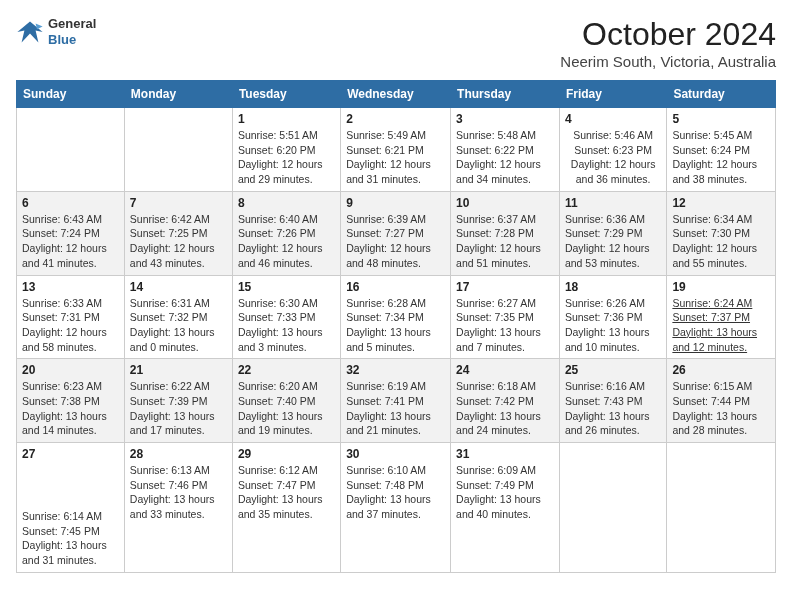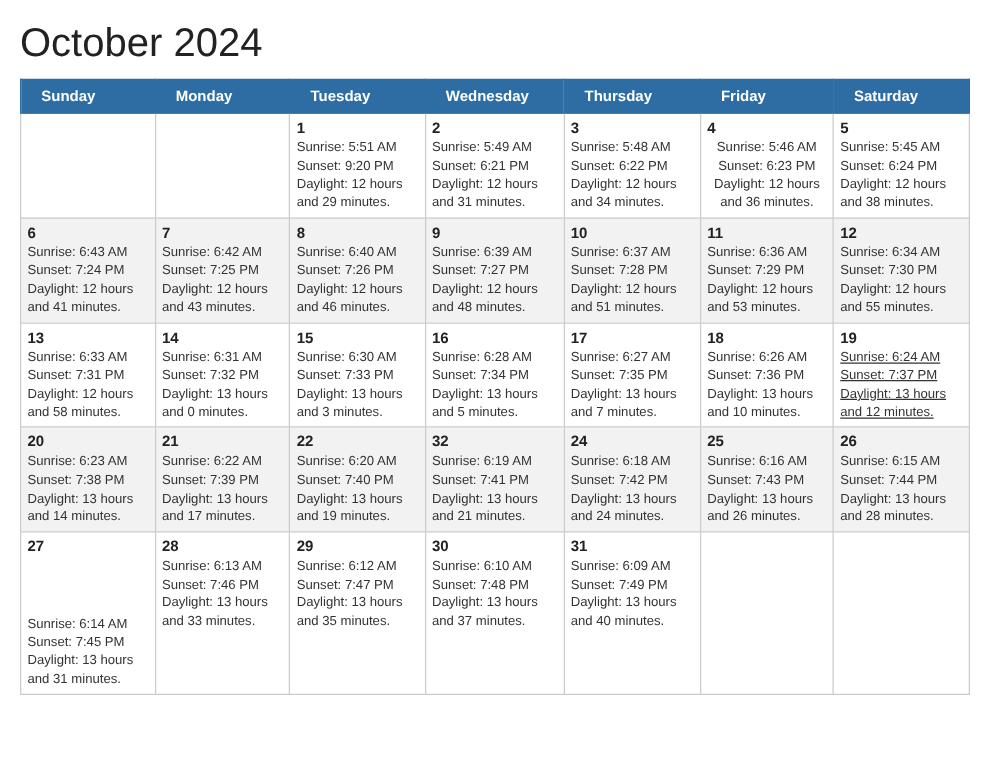--- a/index.html
+++ b/index.html
@@ -50,21 +50,21 @@
     }
     table {
       width: 100%;
       border-collapse: collapse;
       font-size: 11px;
     }
     thead tr th {
       background: #2e6da4;
       color: #fff;
       text-align: left;
-      padding: 6px 16px;
+      padding: 6px 6px;
       font-size: 12px;
       font-weight: bold;
       border: 1px solid #2e6da4;
     }
     tbody tr td {
       border: 1px solid #ccc;
       vertical-align: top;
       padding: 4px 5px;
       min-height: 70px;
       width: 113px;
@@ -88,22 +88,33 @@
       line-height: 1.4;
     }
     .empty-cell {
       background: #fff !important;
     }
   </style>
 </head>
 <body>
 
 <div class="header">
+  <div class="logo">
+    <svg class="logo-bird" viewBox="0 0 40 40" xmlns="http://www.w3.org/2000/svg">
+      <polygon points="20,5 38,20 28,18 32,35 20,22 8,35 12,18 2,20" fill="#2e6da4"></polygon>
+      <polygon points="28,8 38,12 30,16" fill="#5a9fd4"></polygon>
+    </svg>
+    <div class="logo-text">
+      <span class="general">General</span>
+      <span class="blue">Blue</span>
+    </div>
+  </div>
   <div class="title-block">
     <h1>October 2024</h1>
+    <h2>Neerim South, Victoria, Australia</h2>
   </div>
 </div>
 
 <table>
   <thead>
     <tr>
     <th>Sunday</th>
         <th>Monday</th>
         <th>Tuesday</th>
         <th>Wednesday</th>
@@ -112,21 +123,21 @@
         <th>Saturday</th>
       </tr>
   </thead>
   <tbody id="calendar-body">
   <tr>
         <td class="empty-cell"></td>
         <td class="empty-cell"></td>
         <td>
           <span class="day-num">1</span>
           <div class="day-info" style="white-space: pre-line;">Sunrise: 5:51 AM
-Sunset: 9:20 PM
+Sunset: 6:20 PM
 Daylight: 12 hours and 29 minutes.</div>
         </td>
         <td>
           <span class="day-num">2</span>
           <div class="day-info" style="white-space: pre-line;">Sunrise: 5:49 AM
 Sunset: 6:21 PM
 Daylight: 12 hours and 31 minutes.</div>
         </td>
         <td>
           <span class="day-num">3</span>

